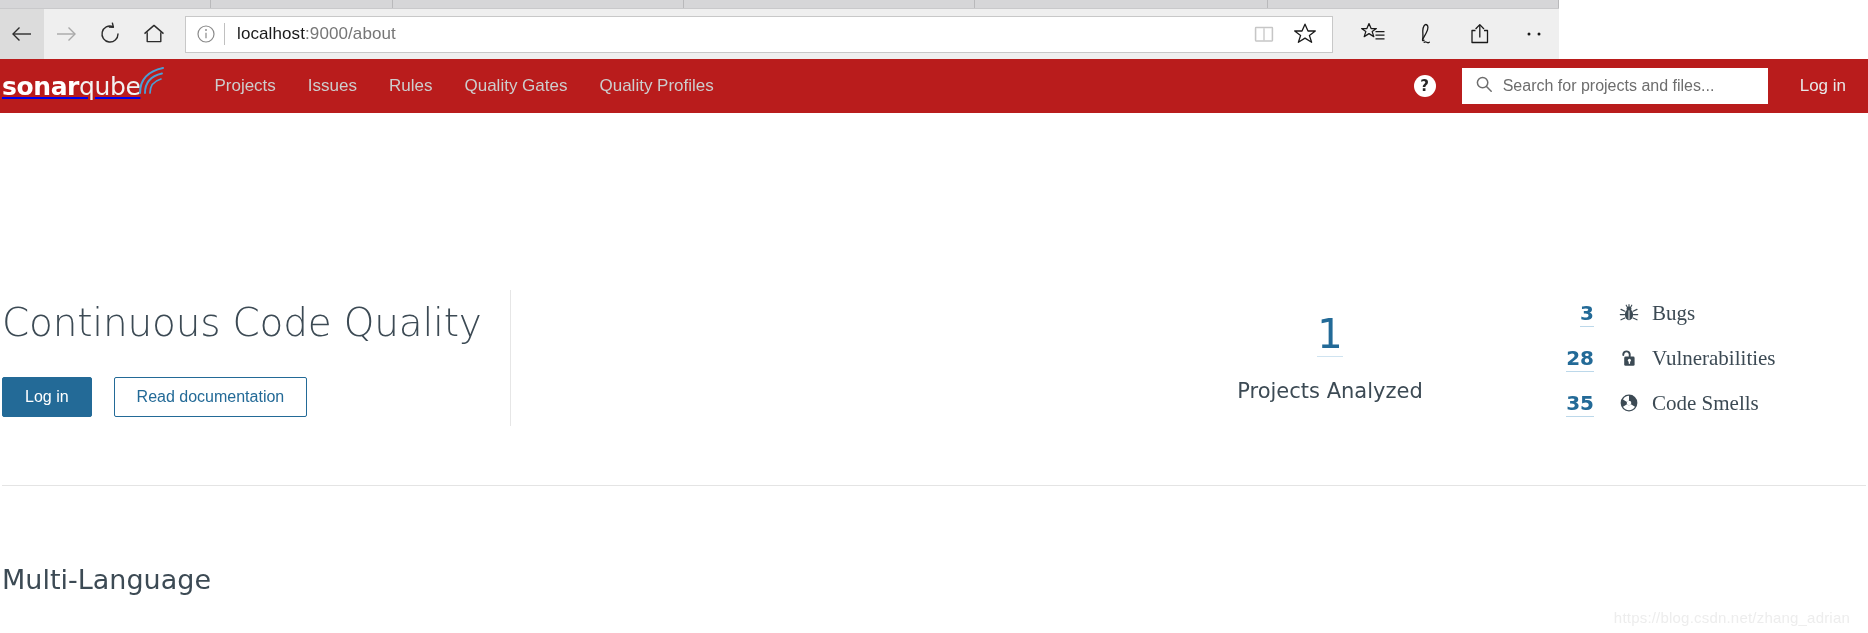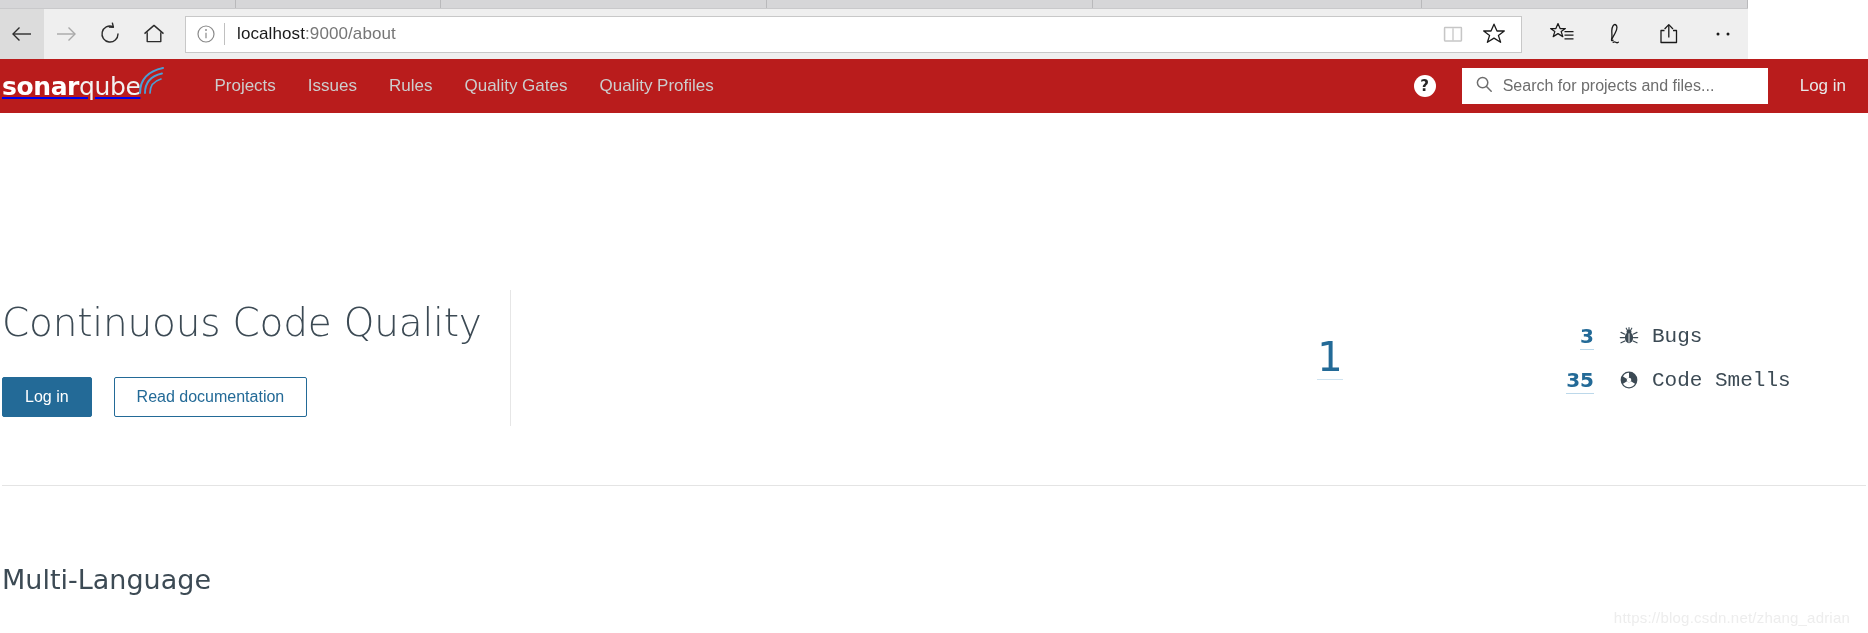--- a/index.html
+++ b/index.html
@@ -6,21 +6,21 @@
   html, body {
     width: 1868px;
     height: 633px;
     overflow: hidden;
     background: #ffffff;
     font-family: "Liberation Sans", sans-serif;
   }
 
   
   .browser-chrome {
-    width: 1748px;
+    width: 1559px;
     background: #eeeeee;
   }
   .tabstrip {
     height: 9px;
     background: #d6d6d8;
     display: flex;
     align-items: stretch;
     border-bottom: 1px solid #c9c9cb;
   }
   .tabstrip .tab-seg {
@@ -270,21 +270,21 @@
     align-items: center;
     justify-content: center;
     margin-left: 18px;
     flex: none;
   }
   .metric-name {
     font-size: 21px;
     color: #3c4a54;
     margin-left: 6px;
     white-space: nowrap;
-    font-family: Liberation Mono, monospace;
+    font-family: Liberation Serif, serif;
   }
 
   .section-divider {
     height: 1px;
     background: #e4e4e4;
     margin: 0 2px;
   }
 
   .feature {
     padding-top: 78px;
@@ -467,39 +467,52 @@
         <button class="btn btn-secondary">Read documentation</button>
       </div>
     </div>
 
     <div class="hero-divider"></div>
 
     <div class="hero-stats">
 
       <div class="stat-projects">
         <a class="stat-big" href="#">1</a>
+        <div class="stat-label">Projects Analyzed</div>
       </div>
 
       <div class="metrics">
 
         <div class="metric-row">
           <a class="metric-value" href="#"><span>3</span></a>
           <span class="metric-icon">
             <svg width="22" height="22" viewBox="0 0 22 22">
               <ellipse cx="11" cy="12.6" rx="4.1" ry="5.6" fill="#3c4a54"></ellipse>
               <ellipse cx="11" cy="6.8" rx="2.5" ry="2.2" fill="#3c4a54"></ellipse>
               <path d="M11 2.6 V5.0 M8.2 3.2 L9.4 5.2 M13.8 3.2 L12.6 5.2" stroke="#3c4a54" stroke-width="1.1" stroke-linecap="round"></path>
               <path d="M6.9 9.2 L3.0 7.4 M6.5 12.6 L2.3 12.6 M6.9 16.0 L3.0 17.8" stroke="#3c4a54" stroke-width="1.2" stroke-linecap="round"></path>
               <path d="M15.1 9.2 L19.0 7.4 M15.5 12.6 L19.7 12.6 M15.1 16.0 L19.0 17.8" stroke="#3c4a54" stroke-width="1.2" stroke-linecap="round"></path>
               <path d="M11 8.4 V17.6" stroke="#ffffff" stroke-width="0.9"></path>
             </svg>
           </span>
           <span class="metric-name">Bugs</span>
         </div>
 
+        <div class="metric-row">
+          <a class="metric-value" href="#"><span>28</span></a>
+          <span class="metric-icon">
+            <svg width="22" height="22" viewBox="0 0 22 22">
+              <rect x="6.2" y="9.6" width="10.4" height="9.2" rx="1.4" fill="#3c4a54"></rect>
+              <path d="M8.3 9.6 V6.9 A3.3 3.3 0 0 0 1.9 6.9 V8.1" stroke="#3c4a54" stroke-width="1.9" fill="none" stroke-linecap="round" transform="translate(3.4,0)"></path>
+              <circle cx="11.4" cy="13.3" r="1.5" fill="#ffffff"></circle>
+              <path d="M11.4 13.8 V16.3" stroke="#ffffff" stroke-width="1.4" stroke-linecap="round"></path>
+            </svg>
+          </span>
+          <span class="metric-name">Vulnerabilities</span>
+        </div>
 
         <div class="metric-row">
           <a class="metric-value" href="#"><span>35</span></a>
           <span class="metric-icon">
             <svg width="22" height="22" viewBox="0 0 22 22">
               <circle cx="11" cy="11" r="8.4" fill="#3c4a54"></circle>
               <circle cx="11" cy="11" r="2.3" fill="#ffffff"></circle>
               <path d="M11 8.7 A2.3 2.3 0 0 0 9.0 9.9 L5.0 7.4 A7 7 0 0 1 11 3.8 Z" fill="#ffffff"></path>
               <path d="M12.9 12.2 A2.3 2.3 0 0 1 11 13.3 L11 18.2 A7 7 0 0 0 17.0 14.7 Z" fill="#ffffff"></path>
               <path d="M9.0 12.2 A2.3 2.3 0 0 0 11 13.3 L11 18.2 A7 7 0 0 1 5.0 14.7 Z" fill="#ffffff"></path>

